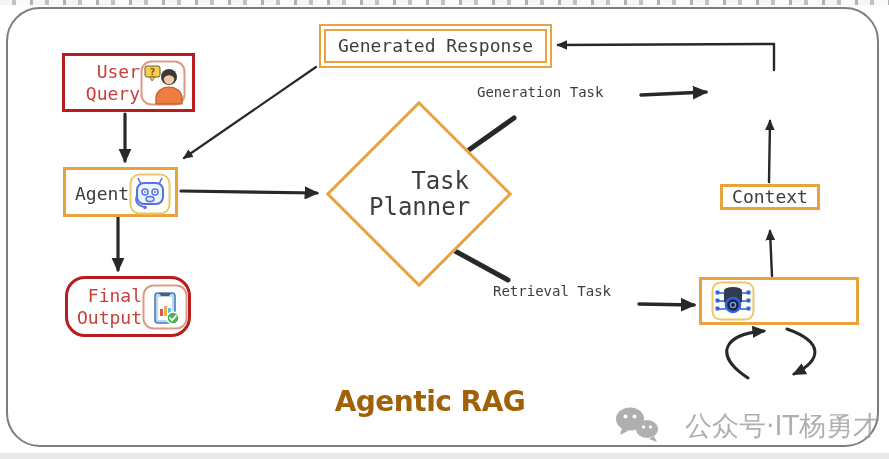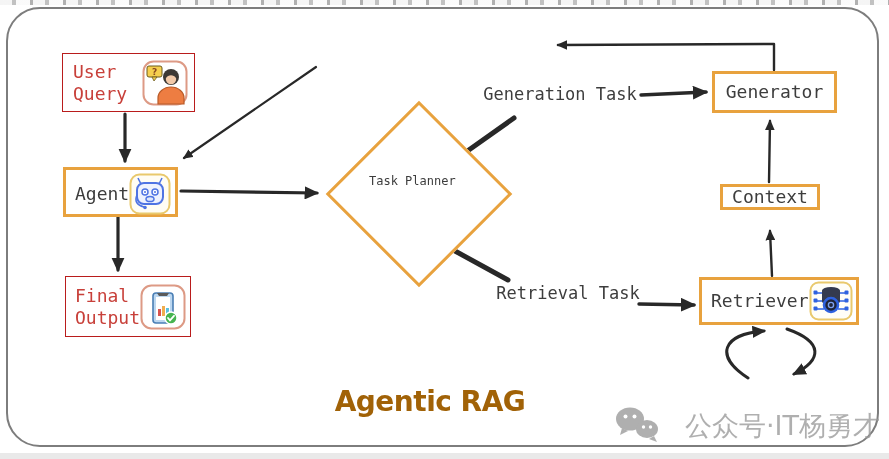--- a/index.html
+++ b/index.html
@@ -6,40 +6,40 @@
   .stage{position:relative;width:889px;height:459px;background:#fff;overflow:hidden;
          font-family:"DejaVu Sans Mono",monospace;color:#3d3d3d;}
   .artifact-top{position:absolute;left:0;top:0;right:0;height:5px;opacity:.55;
     background:repeating-linear-gradient(90deg,#ededed 0 12px,#8f8f8f 12px 16px,#f7f7f7 16px 30px,#707070 30px 33px);}
   .artifact-bottom{position:absolute;left:0;bottom:0;right:0;height:6px;background:#e9e9e9;}
   .frame{position:absolute;left:6px;top:7px;width:869px;height:436px;border:2px solid #7d7d7d;
          border-radius:34px;background:#fff;}
   .node{position:absolute;display:flex;align-items:center;justify-content:center;
         background:#fff;z-index:10;box-sizing:border-box;}
   .orange{border:3px solid #e8a23e;}
-  .red{border:1px solid #b91c1c;}
+  .red{border:3px solid #b91c1c;text-align:right;}
   .red .lbl{color:#c8403a;}
   .lbl{font-size:18px;line-height:1.22;letter-spacing:0;}
   .node .ico{flex:0 0 auto;display:flex;align-items:center;}
   
   .n-user{left:62px;top:53px;width:133px;height:59px;justify-content:space-between;padding:0 6px 0 10px;}
   .n-agent{left:63px;top:167px;width:115px;height:50px;justify-content:space-between;padding:3px 5px 0 9px;}
-  .n-final{left:65px;top:276px;width:126px;height:61px;justify-content:space-between;padding:0 6px 0 9px;}
+  .n-final{left:65px;top:276px;width:126px;height:61px;justify-content:space-between;padding:0 6px 0 9px;border-radius:20px;}
   .n-genresp{left:319px;top:24px;width:233px;height:44px;border:2px solid #e8a23e;
              box-shadow:inset 0 0 0 3px #fff, inset 0 0 0 5px #e8a23e;}
   .n-generator{left:712px;top:71px;width:125px;height:42px;}
   .n-context{left:720px;top:184px;width:100px;height:26px;}
   .n-retriever{left:699px;top:277px;width:160px;height:48px;justify-content:space-between;padding:0 6px 0 9px;}
   .n-kb{left:689px;top:379px;width:165px;height:66px;justify-content:space-between;padding:0 5px 0 9px;}
   .n-kb .lbl{width:102px;text-align:center;}
   .diamond{position:absolute;left:353px;top:128px;width:126px;height:126px;border:3px solid #e8a23e;
            transform:rotate(45deg);background:#fff;z-index:8;}
-  .diamond-label{position:absolute;left:369px;top:168px;width:100px;text-align:left;
-                 font-size:12px;line-height:26px;z-index:9;}
-  .edge-label{position:absolute;font-size:17px;color:#3d3d3d;z-index:12;text-align:center;}
+  .diamond-label{position:absolute;left:369px;top:168px;width:100px;text-align:right;
+                 font-size:24px;line-height:26px;z-index:9;}
+  .edge-label{position:absolute;font-size:14px;color:#3d3d3d;z-index:12;text-align:left;}
   .el-gen{left:477px;top:84px;width:166px;}
   .el-ret{left:493px;top:283px;width:150px;}
   .title{position:absolute;left:310px;top:385px;width:240px;text-align:center;
          font-family:"DejaVu Sans",sans-serif;font-weight:800;font-size:28px;
          letter-spacing:-0.5px;color:#a16207;z-index:12;}
   .watermark{position:absolute;left:614px;top:405px;display:flex;align-items:center;gap:25px;
              z-index:40;opacity:.8;pointer-events:none;}
   .watermark .wm-text{font-family:"DejaVu Sans",sans-serif;font-size:27px;color:#9c9c9c;white-space:nowrap;}
   svg.arrows{position:absolute;left:0;top:0;z-index:6;pointer-events:none;}
   .arrow{stroke:#282828;fill:none;stroke-linecap:round;stroke-linejoin:round;}
@@ -117,37 +117,36 @@
         <path d="M19,9 h8 l2,-3 h-12 z" transform="translate(0,3)" fill="#5a5a5a"></path>
         <rect x="18" y="25" width="3" height="7" fill="#d9534f"></rect>
         <rect x="22" y="22" width="3" height="10" fill="#f0ad4e"></rect>
         <rect x="26" y="24" width="3" height="8" fill="#5bc0de"></rect>
         <circle cx="31" cy="34" r="6" fill="#46b450" stroke="#fff" stroke-width="1.4"></circle>
         <path d="M28,34 l2,2.4 4,-4.6" stroke="#fff" stroke-width="1.8" fill="none" stroke-linecap="round"></path>
       </svg>
     </span>
   </div>
 
+  <div class="node n-genresp">
+    <span class="lbl">Generated Response</span>
+  </div>
 
   <div class="diamond"></div>
   <div class="diamond-label">Task Planner</div>
 
   <div class="edge-label el-gen">Generation Task</div>
   <div class="edge-label el-ret">Retrieval Task</div>
 
-  <div class="node orange n-generator">
-    <span class="lbl">Generator</span>
-  </div>
 
   <div class="node orange n-context">
     <span class="lbl">Context</span>
   </div>
 
   <div class="node orange n-retriever">
-    <span class="lbl">Retriever</span>
     <span class="ico">
       <svg width="44" height="40" viewBox="0 0 44 40">
         <rect x="1.5" y="1.5" width="41" height="37" rx="8" fill="#fffef8" stroke="#e9c96d" stroke-width="2"></rect>
         <path d="M8,12 h6 M8,20 h6 M8,28 h7" stroke="#2f62e0" stroke-width="1.4"></path>
         <rect x="4.5" y="9.5" width="4" height="4" rx="1" fill="#2f62e0"></rect>
         <rect x="4.5" y="17.5" width="4" height="4" rx="1" fill="#2f62e0"></rect>
         <rect x="4.5" y="25.5" width="4" height="4" rx="1" fill="#2f62e0"></rect>
         <path d="M30,12 h6 M30,20 h6 M29,28 h7" stroke="#2f62e0" stroke-width="1.4"></path>
         <rect x="35.5" y="9.5" width="4" height="4" rx="1" fill="#2f62e0"></rect>
         <rect x="35.5" y="17.5" width="4" height="4" rx="1" fill="#2f62e0"></rect>

